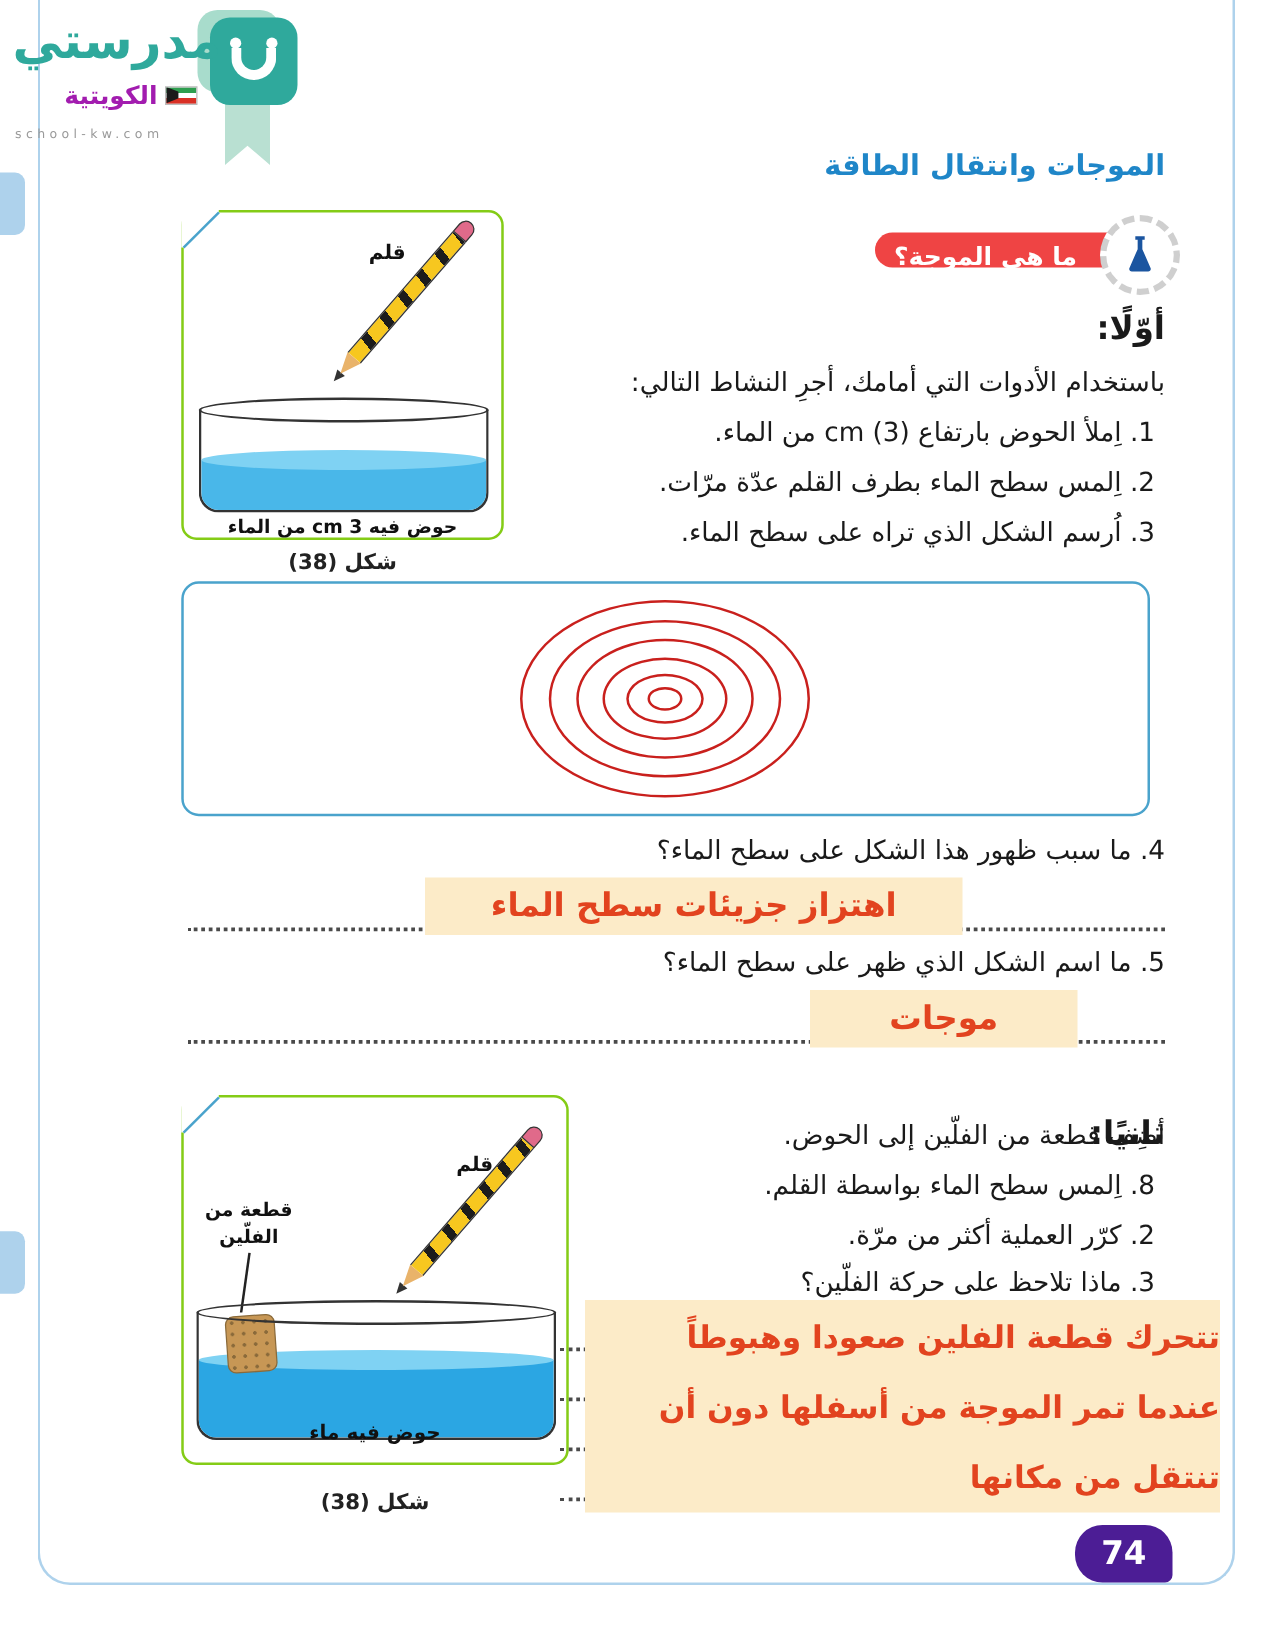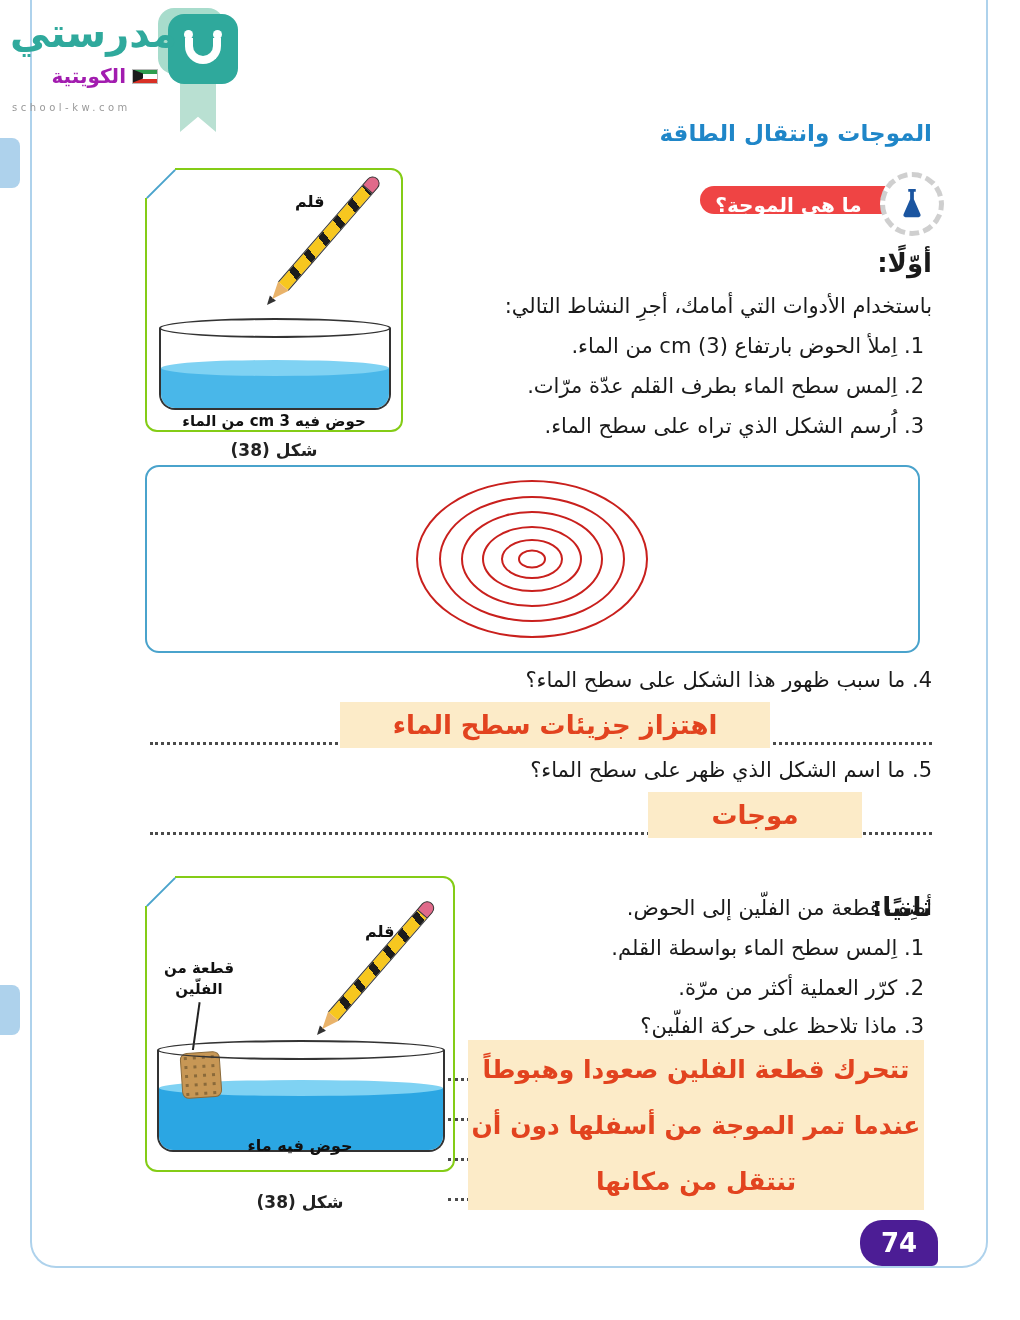--- a/index.html
+++ b/index.html
@@ -83,22 +83,22 @@
   
   .ripple-box { position:absolute; left:145px; top:465px; width:775px; height:188px; background:#fff;
                 border:2px solid #4aa3cc; border-radius:14px; }
   .ripple { position:absolute; left:385px; top:92px; transform:translate(-50%,-50%); border:2.5px solid #c9201d;
             border-radius:50%; }
 
   
   .dots { position:absolute; height:0; border-bottom:3px dotted #4a4a4a; }
   .hl { position:absolute; background:#fcebc8; display:flex; align-items:center; justify-content:center;
         direction:rtl; color:#e2431f; font-weight:bold; font-size:26px; white-space:nowrap; }
-  .answer-box { position:absolute; left:468px; top:1040px; width:456px; height:170px; background:#fcebc8;
-                direction:rtl; color:#e2431f; font-weight:bold; font-size:25px; text-align:center; padding-top:2px; }
+  .answer-box { position:absolute; left:468px; top:1040px; width:508px; height:170px; background:#fcebc8;
+                direction:rtl; color:#e2431f; font-weight:bold; font-size:25px; padding-top:2px; }
   .answer-box div { line-height:56px; white-space:nowrap; }
 </style>
 </head>
 <body>
 
 <div class="page">
 
   <div class="frame"></div>
   <div class="side-tab" style="top:138px;"></div>
   <div class="side-tab" style="top:985px;"></div>
@@ -166,21 +166,21 @@
   <div class="t" style="top:668px;">4. ما سبب ظهور هذا الشكل على سطح الماء؟</div>
   <div class="dots" style="left:150px; width:782px; top:742px;"></div>
   <div class="hl" style="left:340px; top:702px; width:430px; height:46px;">اهتزاز جزيئات سطح الماء</div>
 
   <div class="t" style="top:758px;">5. ما اسم الشكل الذي ظهر على سطح الماء؟</div>
   <div class="dots" style="left:150px; width:782px; top:832px;"></div>
   <div class="hl" style="left:648px; top:792px; width:214px; height:46px;">موجات</div>
 
   <div class="t h" style="top:892px;">ثانيًا:</div>
   <div class="t" style="top:896px;">أضِف قطعة من الفلّين إلى الحوض.</div>
-  <div class="t step" style="top:936px;">1. اِلمس سطح الماء بواسطة القلم.</div>
+  <div class="t step" style="top:936px;">8. اِلمس سطح الماء بواسطة القلم.</div>
   <div class="t step" style="top:976px;">2. كرّر العملية أكثر من مرّة.</div>
   <div class="t step" style="top:1014px;">3. ماذا تلاحظ على حركة الفلّين؟</div>
 
   <div class="figbox" style="left:145px; top:876px; width:310px; height:296px;">
     <div class="fold"></div>
     <div class="inner-label" style="left:218px; top:44px;">قلم</div>
     <div class="pencil" style="left:170px; top:150px; width:175px; transform:rotate(-49deg);">
       <div class="lead"></div>
       <div class="wood"></div>
       <div class="body"></div>

